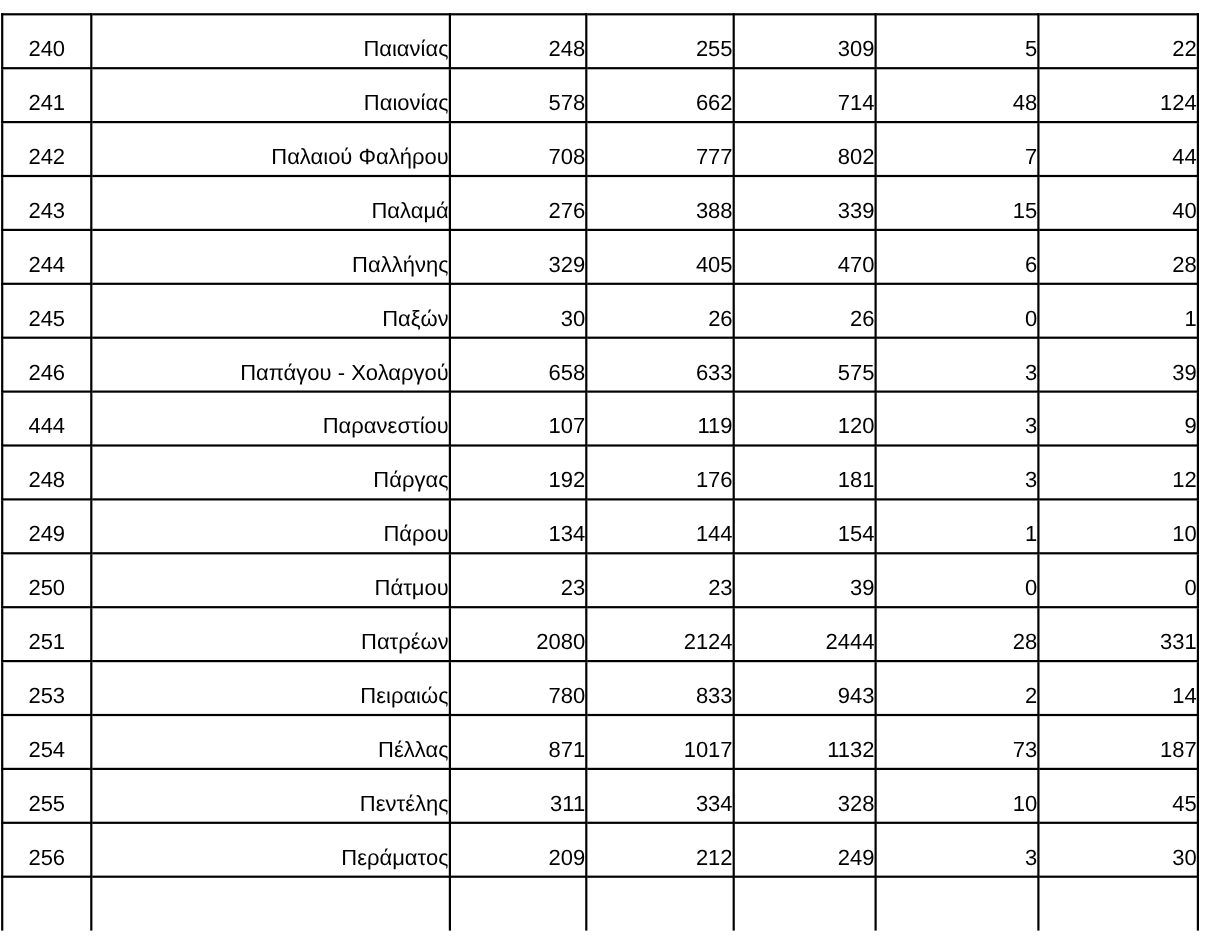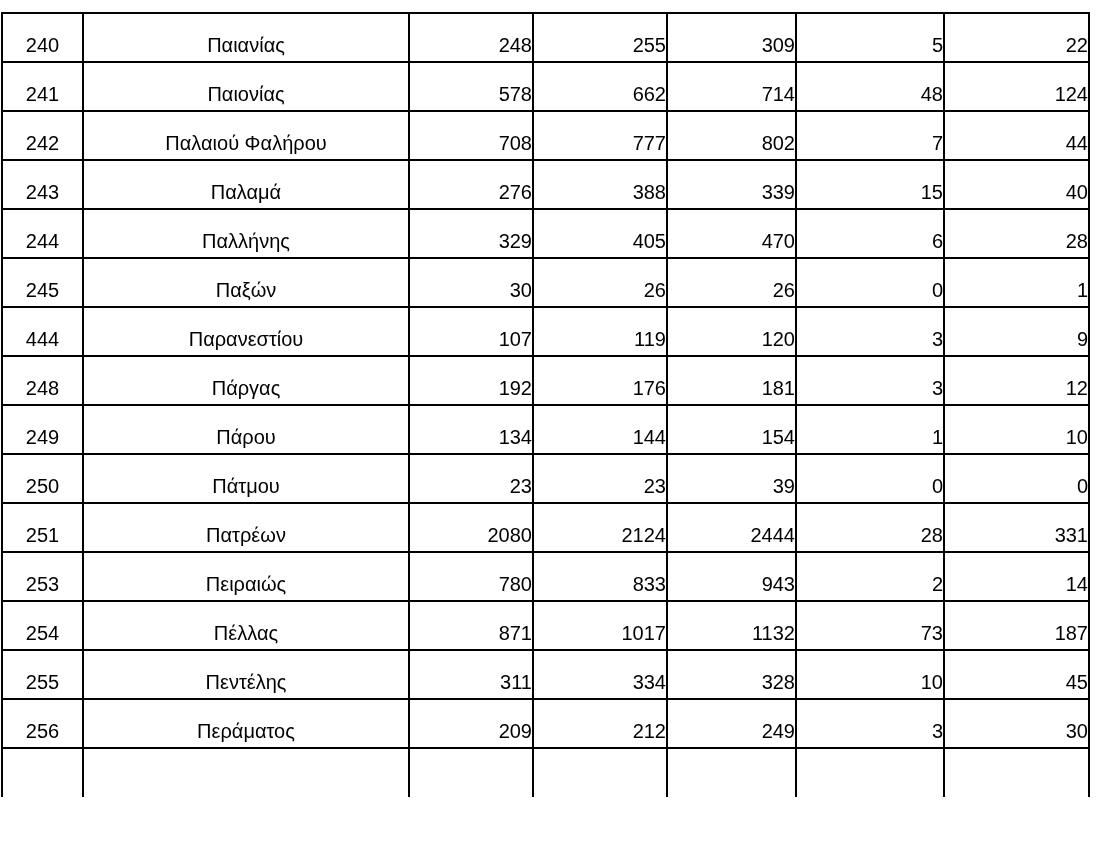--- a/index.html
+++ b/index.html
@@ -34,21 +34,21 @@
     box-sizing: border-box;
     vertical-align: bottom;
     padding: 0 0 5px 0;
     font-size: 20px;
     line-height: 22px;
     color: #000000;
     white-space: nowrap;
     overflow: hidden;
   }
   td.c-id   { text-align: center; }
-  td.c-name { text-align: center;  padding-left: 11px; border-radius: 10px; }
+  td.c-name { text-align: right;  padding-left: 11px; border-radius: 10px; }
   td.c-num  { text-align: right; padding-right: 8px; }
   tr.partial-row td { border-bottom: none; }
 </style>
 </head>
 <body>
 
 <div class="table-wrap">
   <table class="data-table">
     <colgroup>
       <col style="width:81px">
@@ -108,20 +108,29 @@
       <tr>
           <td class="c-id">245</td>
           <td class="c-name">Παξών</td>
           <td class="c-num">30</td>
           <td class="c-num">26</td>
           <td class="c-num">26</td>
           <td class="c-num">0</td>
           <td class="c-num">1</td>
         </tr>
       <tr>
+          <td class="c-id">246</td>
+          <td class="c-name">Παπάγου - Χολαργού</td>
+          <td class="c-num">658</td>
+          <td class="c-num">633</td>
+          <td class="c-num">575</td>
+          <td class="c-num">3</td>
+          <td class="c-num">39</td>
+        </tr>
+      <tr>
           <td class="c-id">444</td>
           <td class="c-name">Παρανεστίου</td>
           <td class="c-num">107</td>
           <td class="c-num">119</td>
           <td class="c-num">120</td>
           <td class="c-num">3</td>
           <td class="c-num">9</td>
         </tr>
       <tr>
           <td class="c-id">248</td>

